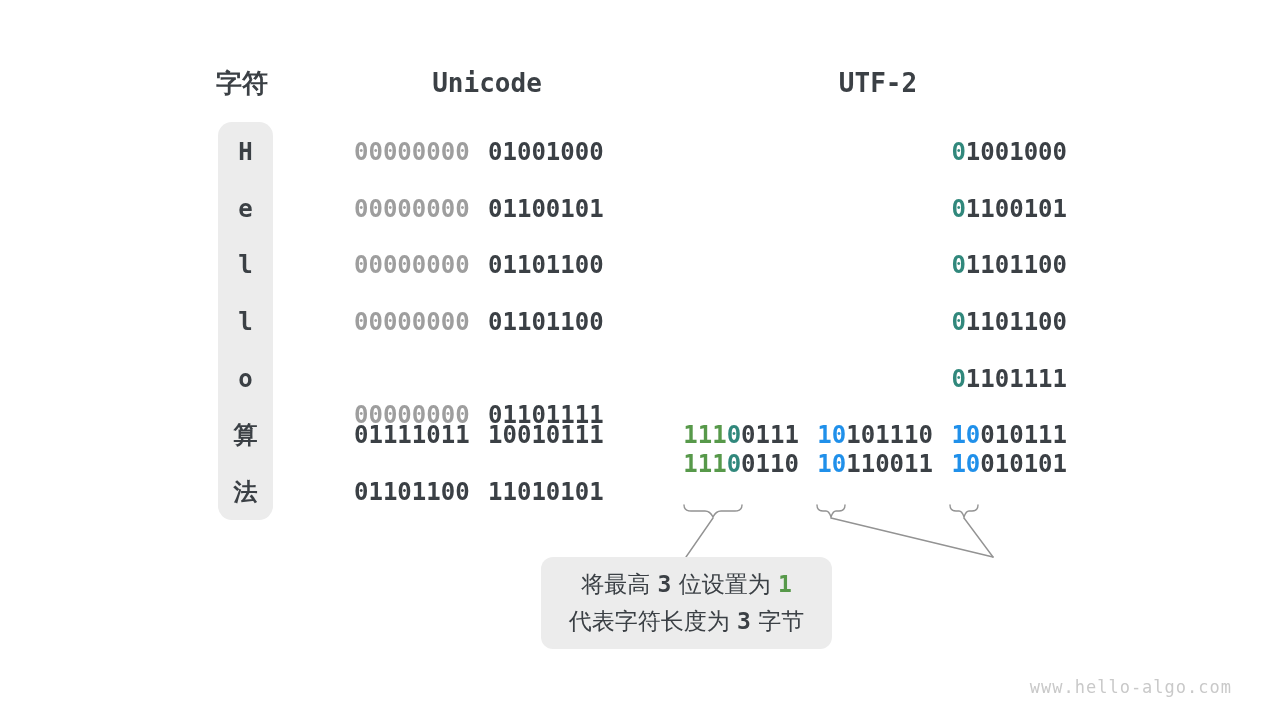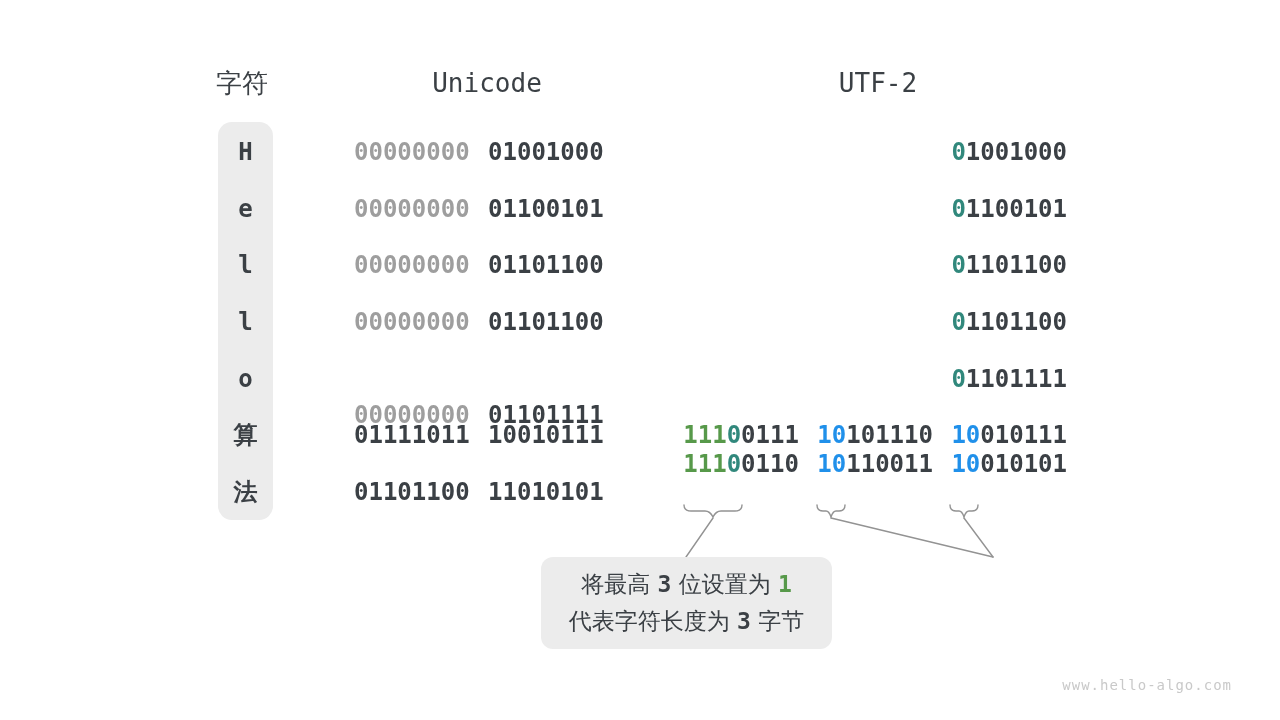--- a/index.html
+++ b/index.html
@@ -6,21 +6,21 @@
     --dark:#3b4045; --gray:#9e9e9e; --green:#57994a; --teal:#31887c;
     --blue:#2090ea; --box-bg:#ececec; --line:#939393; --watermark:#c9c9c9;
   }
   html,body{margin:0;padding:0;background:#fff;}
   .stage{
     position:relative; width:1280px; height:720px; background:#ffffff;
     overflow:hidden; font-family:"DejaVu Sans Mono","DejaVu Sans",monospace;
   }
   .hdr{
     position:absolute; top:68px; height:30px; line-height:30px;
-    transform:translateX(-50%); font-size:26px; font-weight:400;
+    transform:translateX(-50%); font-size:26px; font-weight:700;
     color:var(--dark); white-space:pre;
     font-family:"DejaVu Sans Mono","DejaVu Sans",monospace;
   }
   .pill{
     position:absolute; left:218px; top:122px; width:55px; height:398px;
     background:var(--box-bg); border-radius:14px;
   }
   .row-char{
     position:absolute; left:218px; width:55px; height:30px; line-height:30px;
     text-align:center; font-size:24px; font-weight:700; color:var(--dark);
@@ -42,21 +42,21 @@
     justify-content:center; align-items:center; color:var(--dark);
   }
   .note-line{
     font-size:23px; line-height:37px; text-align:center; white-space:pre;
     font-family:"DejaVu Sans","Liberation Sans",sans-serif;
   }
   .note-line .seg{
     font-family:"DejaVu Sans Mono",monospace; font-weight:700;margin-top:25px;
   }
   .watermark{
-    position:absolute; right:48px; top:677px; font-size:14px;
+    position:absolute; right:48px; top:677px; font-size:17px;
     letter-spacing:1px; color:var(--watermark);
     font-family:"DejaVu Sans Mono",monospace;
   }
 </style>
 </head>
 <body>
 
 <div class="stage">
 
   <div class="hdr" style="left:242px">字符</div>

